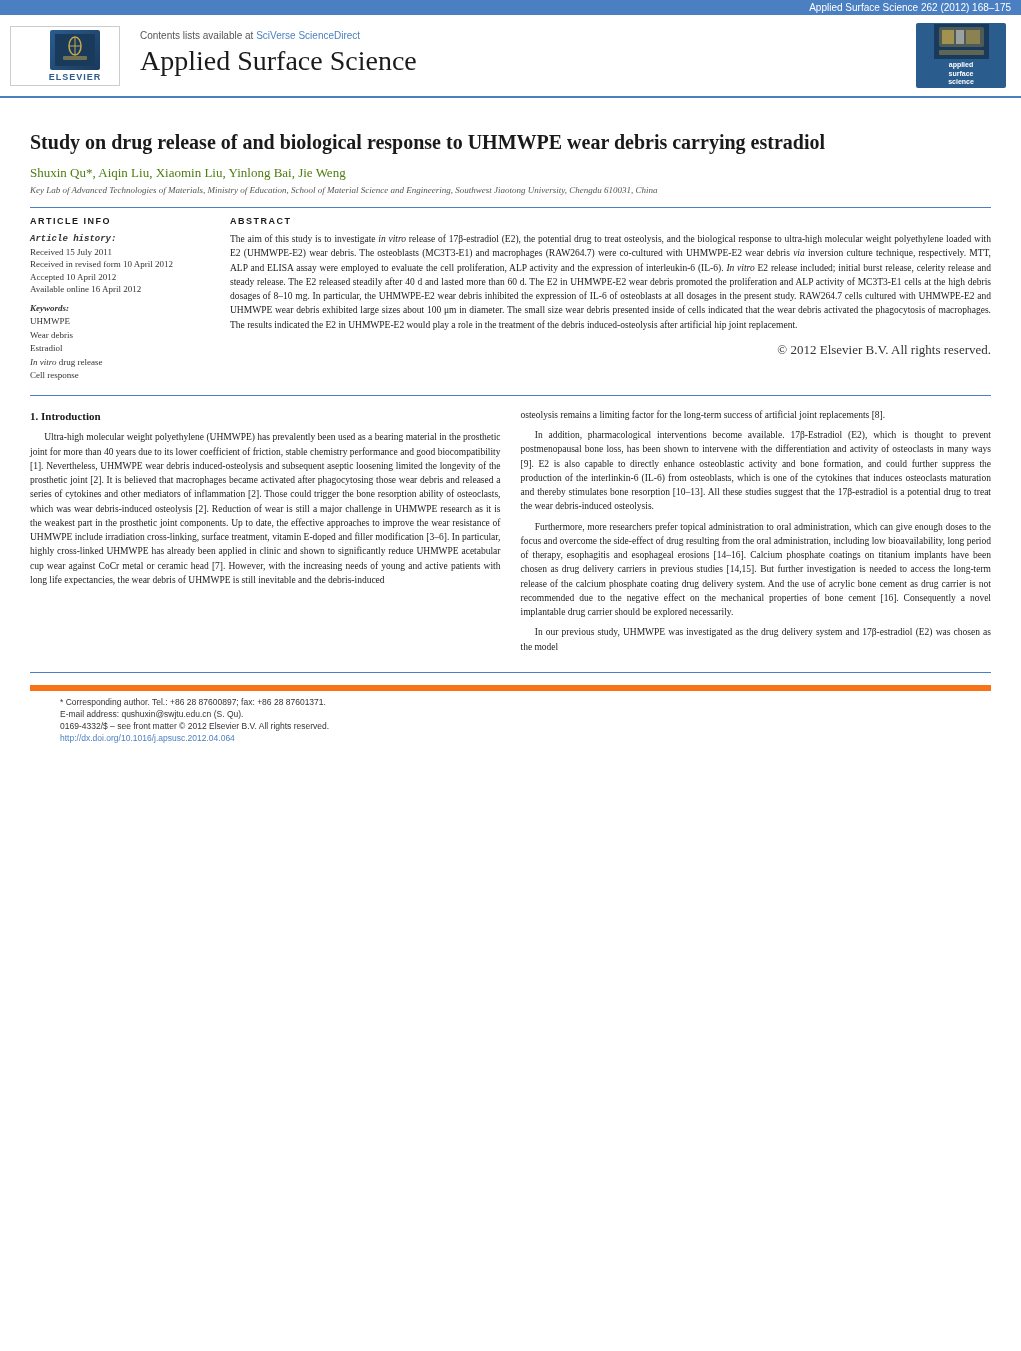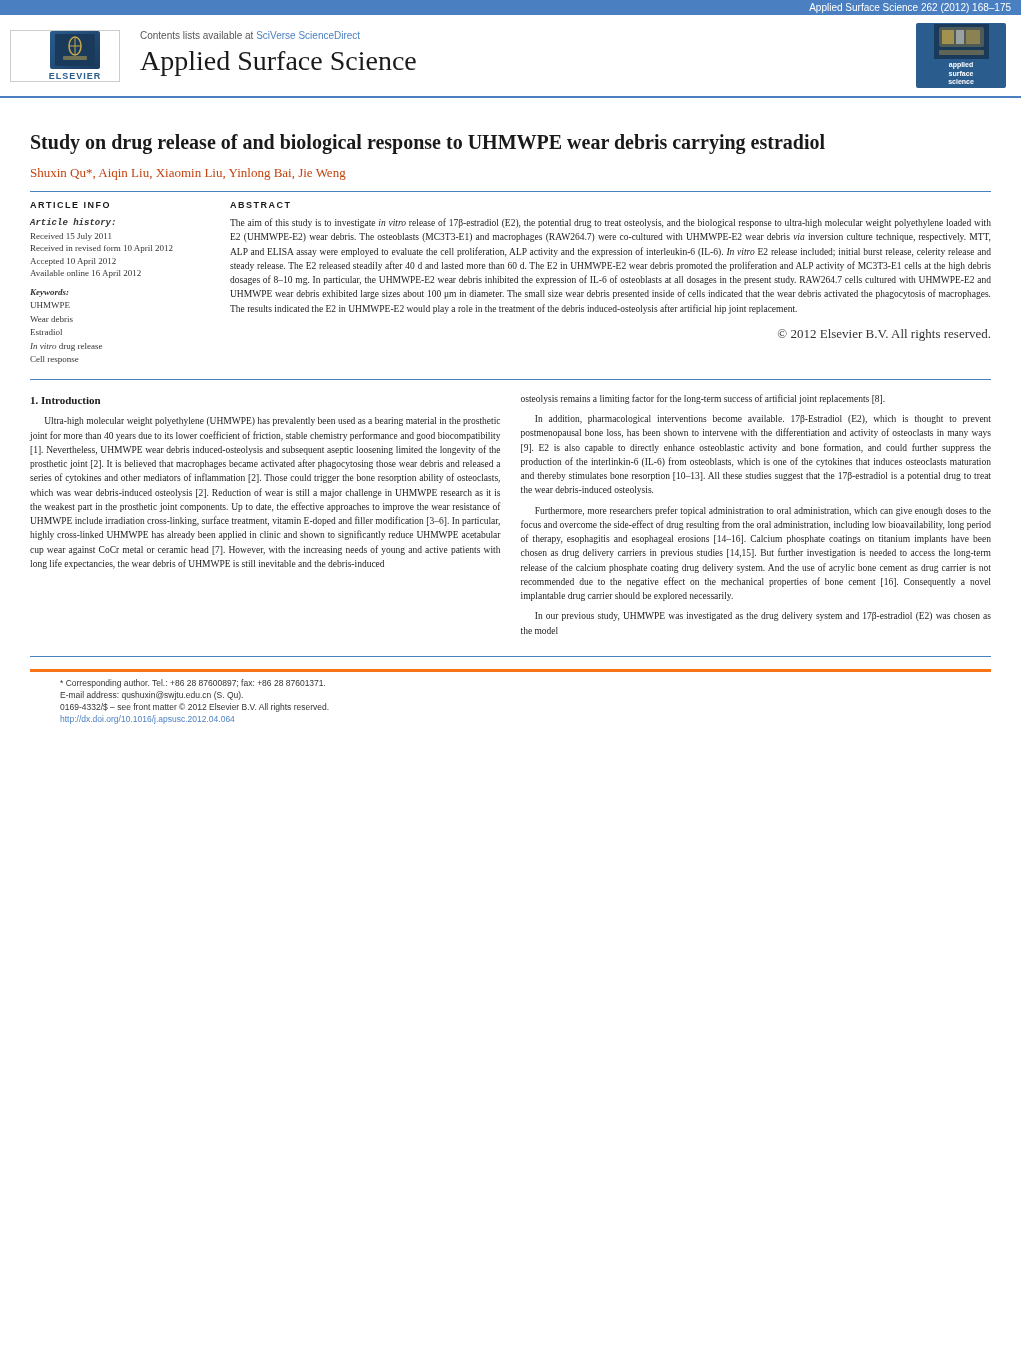--- a/index.html
+++ b/index.html
@@ -34,21 +34,21 @@
       border-bottom: 2px solid #4a7fc1;
       padding: 8px 10px;
       gap: 10px;
     }
     .header-left {
       width: 120px;
       flex-shrink: 0;
     }
     .elsevier-logo {
       width: 110px;
-      height: 52px;
+      height: 60px;
       display: flex;
       flex-direction: column;
       align-items: center;
       justify-content: center;
       border: 1px solid #ccc;
       font-size: 8px;
       font-family: Arial, sans-serif;
       padding-left: 20px;
     }
     .elsevier-emblem {
@@ -135,21 +135,21 @@
       font-size: 20px;
       font-weight: bold;
       color: #1a1a1a;
       margin-bottom: 10px;
       line-height: 1.3;
       font-family: 'Times New Roman', serif;
     }
     
     .authors {
       font-size: 13px;
-      color: #c2410c;
+      color: #4d7c0f;
       margin-bottom: 4px;
     }
     .affiliation {
       font-size: 9px;
       color: #555;
       font-style: italic;
       margin-bottom: 12px;
     }
     
     .two-col {
@@ -235,21 +235,21 @@
     }
     .body-col p {
       margin-bottom: 6px;
       text-indent: 1.5em;
     }
     .body-col p:first-child {
       text-indent: 1.5em;
     }
     
     .footer {
-      border-top: 3px solid #f97316;
+      border-top: 6px solid #f97316;
       padding: 6px 30px;
       font-size: 8.5px;
       color: #333;
       font-family: Arial, sans-serif;
     }
     .footnote {
       margin-bottom: 2px;
     }
     .doi-link {
       color: #4a7fc1;
@@ -304,20 +304,23 @@
       </div>
     </div>
   </div>
 
   <div class="article-content">
 
     <div class="article-title">Study on drug release of and biological response to UHMWPE wear debris carrying estradiol</div>
 
     <div class="authors">Shuxin Qu*, Aiqin Liu, Xiaomin Liu, Yinlong Bai, Jie Weng</div>
 
+    <div class="affiliation">
+      <em>Key Lab of Advanced Technologies of Materials, Ministry of Education, School of Material Science and Engineering, Southwest Jiaotong University, Chengdu 610031, China</em>
+    </div>
 
     <div class="two-col">
 
       <div class="col-left">
         <div class="section-label">ARTICLE INFO</div>
 
         <div class="info-block">
           <span class="label">Article history:</span><br>
           <span>Received 15 July 2011</span><br>
           <span>Received in revised form 10 April 2012</span><br>

